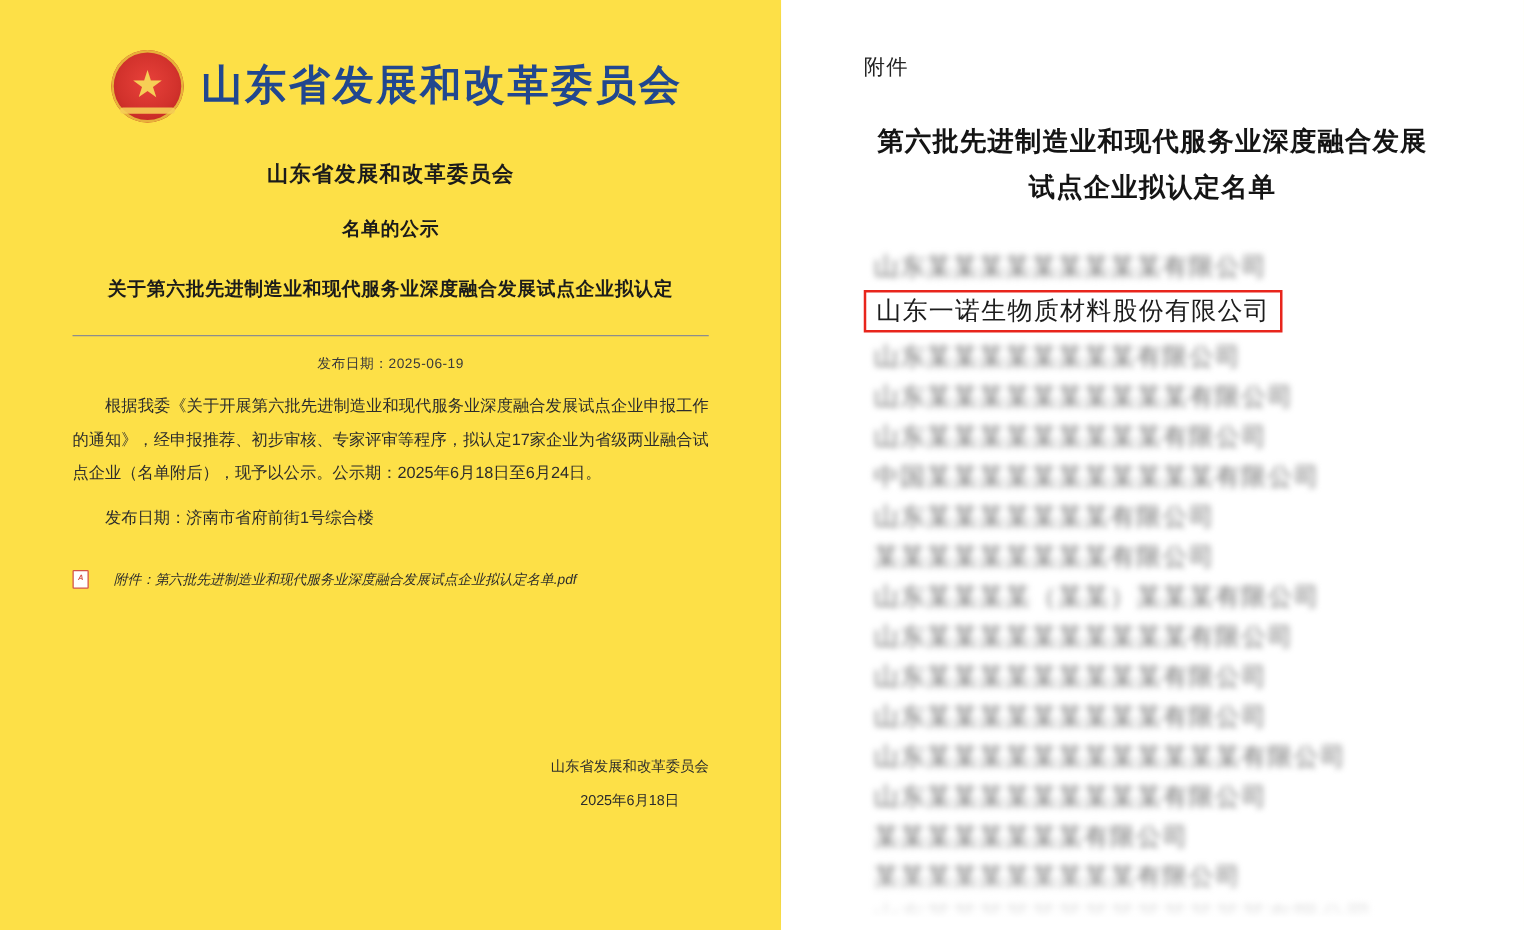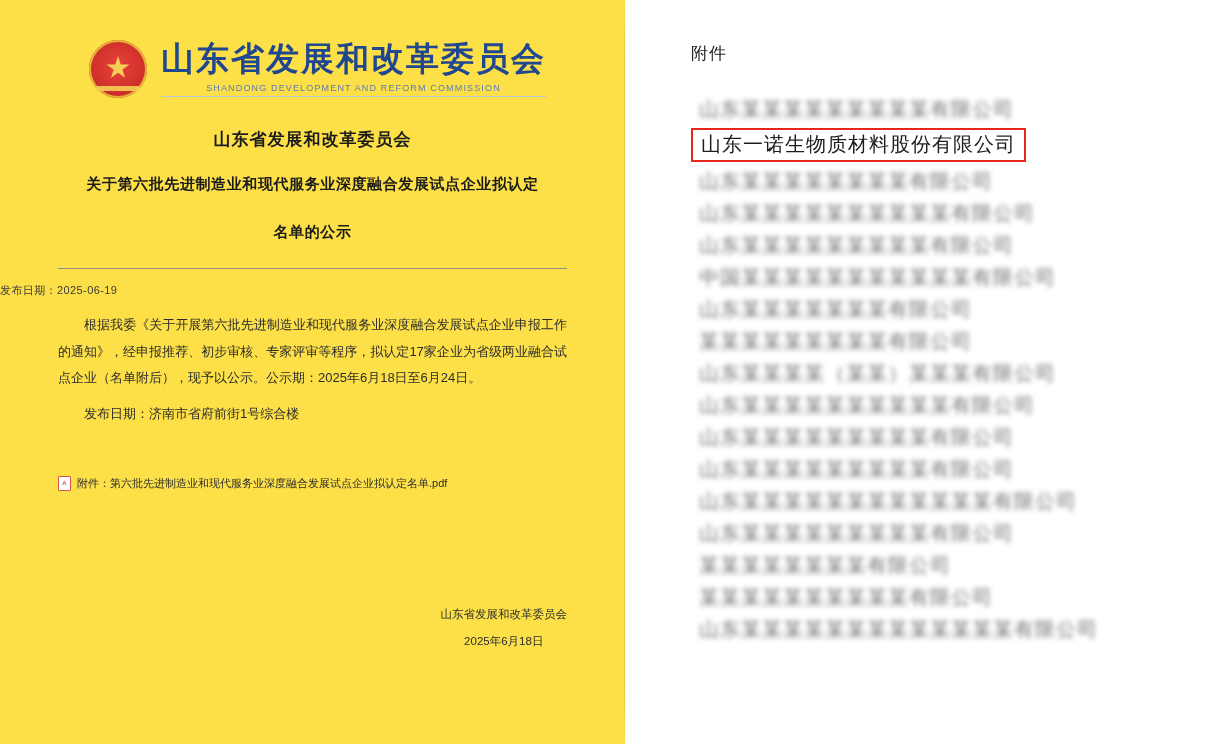--- a/index.html
+++ b/index.html
@@ -115,21 +115,21 @@
     line-height: 1.9;
   }
 
   .rule {
     height: 1px;
     background: #8d8d8d;
     margin: 22px 58px 0 58px;
   }
 
   .pubdate {
-    text-align: left;
+    text-align: center;
     font-size: 11px;
     color: #3a3a3a;
     margin-top: 14px;
     letter-spacing: .4px;
   }
 
   .body-copy {
     margin: 14px 58px 0 58px;
     font-size: 13px;
     line-height: 2.05;
@@ -137,26 +137,27 @@
     text-align: justify;
   }
   .body-copy p {
     margin: 0 0 9px 0;
   }
   .indent {
     text-indent: 2em;
   }
 
   .attachment-row {
-    margin: 48px 58px 0 58px;
+    margin: 28px 58px 0 58px;
     font-size: 11px;
     color: #2c2c2c;
     display: flex;
     align-items: center;
-    gap: 6px;
+    gap: 20px;
+    font-style: italic;
   }
   .pdf-icon {
     width: 11px;
     height: 13px;
     background: #fff;
     border: 1px solid #d45247;
     color: #d45247;
     font-size: 6px;
     line-height: 12px;
     text-align: center;
@@ -258,28 +259,27 @@
 <body>
 
 <div class="page">
 
   <div class="left-doc">
 
     <div class="masthead">
       <div class="emblem"></div>
       <div class="masthead-text">
         <div class="mast-cn">山东省发展和改革委员会</div>
-        <div class="mast-en">SHANDONG DEVELOPMENT AND REFORM COMMISSION</div>
       </div>
     </div>
 
     <div class="doc-title-block">
       <div class="doc-title-1">山东省发展和改革委员会</div>
+      <div class="doc-title-2">名单的公示</div>
       <div class="doc-title-2">关于第六批先进制造业和现代服务业深度融合发展试点企业拟认定</div>
-      <div class="doc-title-2">名单的公示</div>
     </div>
 
     <div class="rule"></div>
 
     <div class="pubdate">发布日期：2025-06-19</div>
 
     <div class="body-copy">
       <p class="indent">根据我委《关于开展第六批先进制造业和现代服务业深度融合发展试点企业申报工作的通知》，经申报推荐、初步审核、专家评审等程序，拟认定17家企业为省级两业融合试点企业（名单附后），现予以公示。公示期：2025年6月18日至6月24日。</p>
       <p class="indent">发布日期：济南市省府前街1号综合楼</p>
     </div>
@@ -295,20 +295,22 @@
     </div>
 
     <div class="divider-vertical"></div>
   </div>
 
   <div class="right-doc">
 
     <div class="annex-label">附件</div>
 
     <div class="list-title">
+      <div>第六批先进制造业和现代服务业深度融合发展</div>
+      <div>试点企业拟认定名单</div>
     </div>
 
     <div class="company-list">
       <div class="company-item">山东某某某某某某某某某有限公司</div>
       <div class="company-item highlight">山东一诺生物质材料股份有限公司</div>
       <div class="company-item">山东某某某某某某某某有限公司</div>
       <div class="company-item">山东某某某某某某某某某某有限公司</div>
       <div class="company-item">山东某某某某某某某某某有限公司</div>
       <div class="company-item">中国某某某某某某某某某某某有限公司</div>
       <div class="company-item">山东某某某某某某某有限公司</div>

